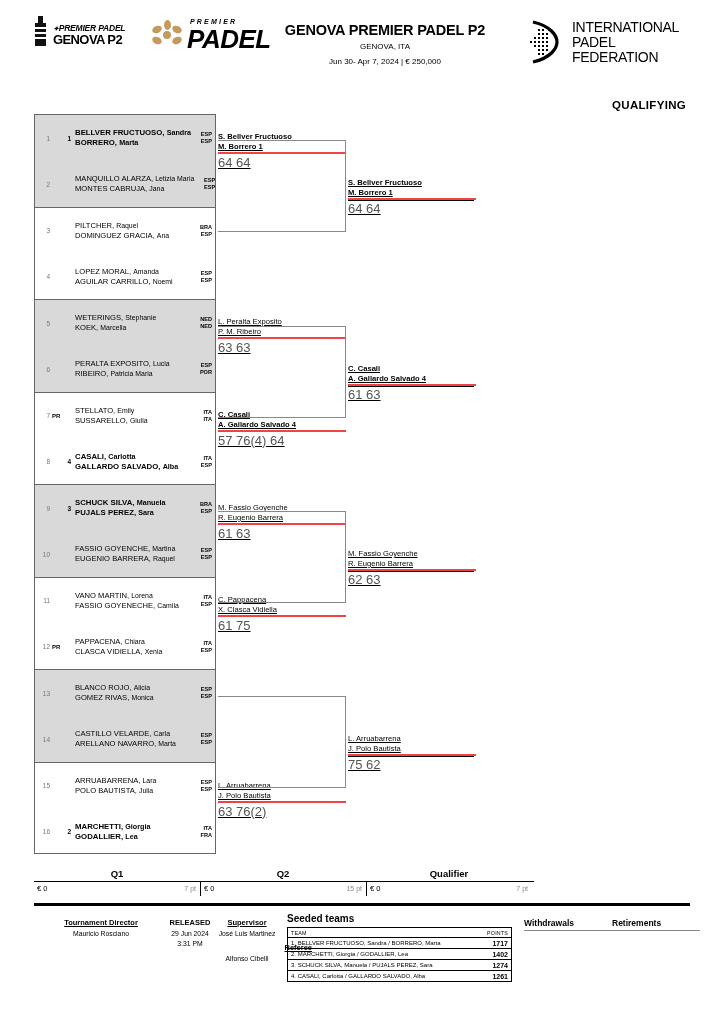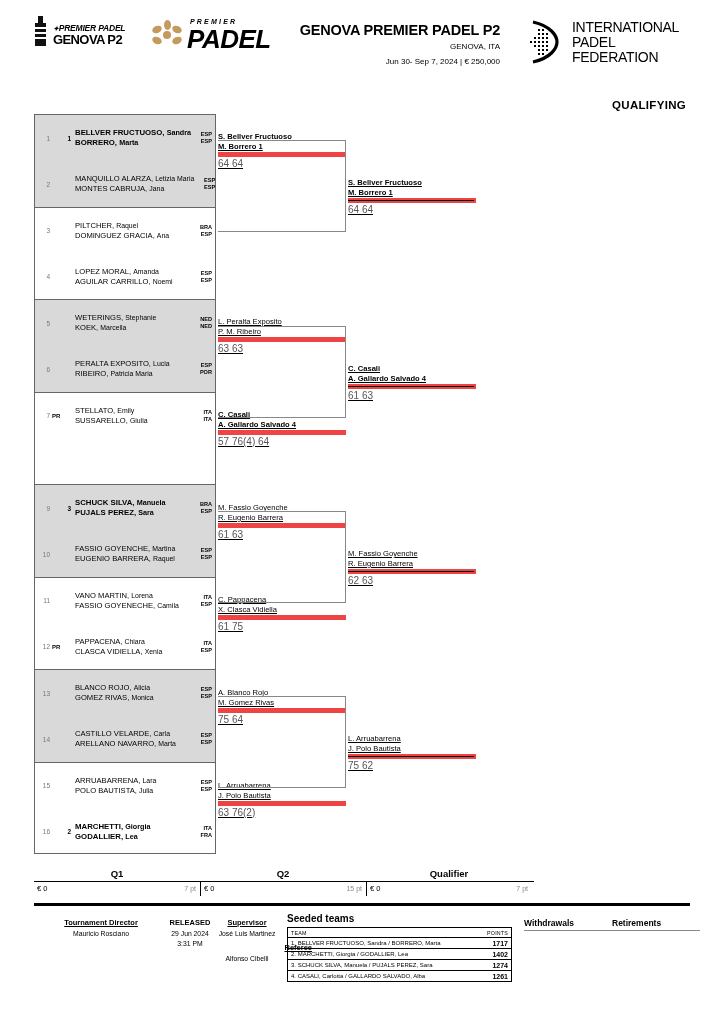--- a/index.html
+++ b/index.html
@@ -54,21 +54,21 @@
   .pp-premier {
     font-size: 7px; font-weight: bold; font-style: italic;
     letter-spacing: 2.2px; margin-left: 3px;
   }
   .pp-padel {
     font-size: 26px; font-weight: bold; font-style: italic;
     letter-spacing: -0.5px; margin-top: 1px;
   }
 
   .title-block {
-    position: absolute; left: 250px; top: 22px; width: 250px; text-align: right;
+    position: absolute; left: 260px; top: 22px; width: 250px; text-align: center;
   }
   .ev-title { font-size: 14.5px; font-weight: bold; letter-spacing: -0.2px; }
   .ev-city { font-size: 8px; margin-top: 4px; }
   .ev-dates { font-size: 8px; margin-top: 6px; }
 
   .logo-ipf {
     position: absolute; left: 527px; top: 20px;
     display: flex; align-items: center; gap: 9px;
   }
   .ipf-mark { width: 36px; height: 44px; position: relative; }
@@ -112,21 +112,21 @@
   .nm.bold .first { font-size: 7.2px; font-weight: bold; }
   .ctry { width: 24px; flex: none; line-height: 1.25; text-align: right; padding-right: 3px; }
   .cc { font-size: 5.6px; font-weight: bold; }
 
   
   .m-box { position: absolute; text-decoration: underline; }
   .m-names { line-height: 1.3; }
   .m-line { font-size: 7.6px; white-space: nowrap; }
   .m-line.bold { font-weight: bold; }
   .m-score {
-    font-size: 10px; color: #555; border-top: 5px solid #ef4444;
+    font-size: 13px; color: #555; border-top: 2px solid #ef4444;
     padding-top: 0.5px; margin-top: 0.5px;
   }
 
   .connector { position: absolute; border: 1px solid #888; border-left: none; }
 
   
   .points-table {
     position: absolute; left: 34px; top: 868px; width: 500px;
   }
   .pt-head { display: flex; border-bottom: 1.5px solid #000; }
@@ -198,21 +198,21 @@
     </div>
     <div class="pp-words">
       <div class="pp-premier">PREMIER</div>
       <div class="pp-padel">PADEL</div>
     </div>
   </div>
 
   <div class="title-block">
     <div class="ev-title">GENOVA PREMIER PADEL P2</div>
     <div class="ev-city">GENOVA, ITA</div>
-    <div class="ev-dates">Jun 30- Sep 7, 2024  |  € 250,000</div>
+    <div class="ev-dates">Jun 30- Apr 7, 2024  |  € 250,000</div>
   </div>
 
   <div class="logo-ipf">
     <div class="ipf-mark">
       <svg width="36" height="44" viewBox="0 0 36 44">
         <path d="M6 2 C 24 6, 30 16, 30 22 C 30 28, 24 38, 6 42" fill="none" stroke="#000" stroke-width="3.2"></path>
         <g fill="#000">
           <rect x="11" y="9" width="2" height="2"></rect>
             <rect x="15" y="9" width="2" height="2"></rect>
           <rect x="11" y="13" width="2" height="2"></rect>
@@ -342,20 +342,33 @@
           <div class="seed-rank"></div>
           <div class="names">
             <div class="nm">STELLATO, <span class="first">Emily</span></div>
             <div class="nm">SUSSARELLO, <span class="first">Giulia</span></div>
           </div>
           <div class="ctry">
             <div class="cc">ITA</div>
             <div class="cc">ITA</div>
           </div>
         </div>
+        <div class="q1-team bot">
+          <div class="seed-no">8</div>
+          <div class="pr-tag"></div>
+          <div class="seed-rank">4</div>
+          <div class="names">
+            <div class="nm bold">CASALI, <span class="first">Carlotta</span></div>
+            <div class="nm bold">GALLARDO SALVADO, <span class="first">Alba</span></div>
+          </div>
+          <div class="ctry">
+            <div class="cc">ITA</div>
+            <div class="cc">ESP</div>
+          </div>
+        </div>
       </div>
       <div class="q1-pair shaded">
         <div class="q1-team top">
           <div class="seed-no">9</div>
           <div class="pr-tag"></div>
           <div class="seed-rank">3</div>
           <div class="names">
             <div class="nm bold">SCHUCK SILVA, <span class="first">Manuela</span></div>
             <div class="nm bold">PUJALS PEREZ, <span class="first">Sara</span></div>
           </div>
@@ -492,27 +505,20 @@
         <div class="m-line">R. Eugenio Barrera</div>
       </div>
       <div class="m-score">61 63</div>
     </div>
     <div class="m-box" style="left: 218px; top: 481px; width: 128px;">
       <div class="m-names">
         <div class="m-line">C. Pappacena</div>
         <div class="m-line">X. Clasca Vidiella</div>
       </div>
       <div class="m-score">61 75</div>
-    </div>
-    <div class="m-box" style="left: 218px; top: 574px; width: 128px;">
-      <div class="m-names">
-        <div class="m-line">A. Blanco Rojo</div>
-        <div class="m-line">M. Gomez Rivas</div>
-      </div>
-      <div class="m-score">75 64</div>
     </div>
     <div class="m-box" style="left: 218px; top: 667px; width: 128px;">
       <div class="m-names">
         <div class="m-line">L. Arruabarrena</div>
         <div class="m-line">J. Polo Bautista</div>
       </div>
       <div class="m-score">63 76(2)</div>
     </div>
     <div class="connector" style="left: 218px; top: 26px; width: 128px; height: 92px;"></div>
     <div class="connector" style="left: 218px; top: 212px; width: 128px; height: 92px;"></div>

